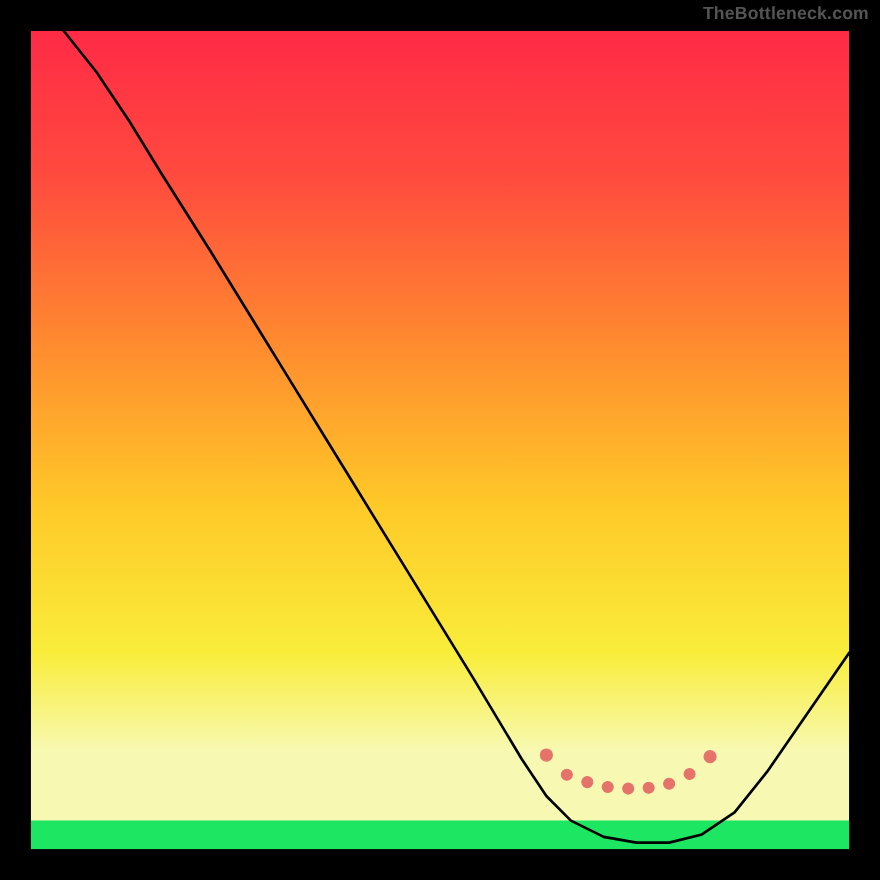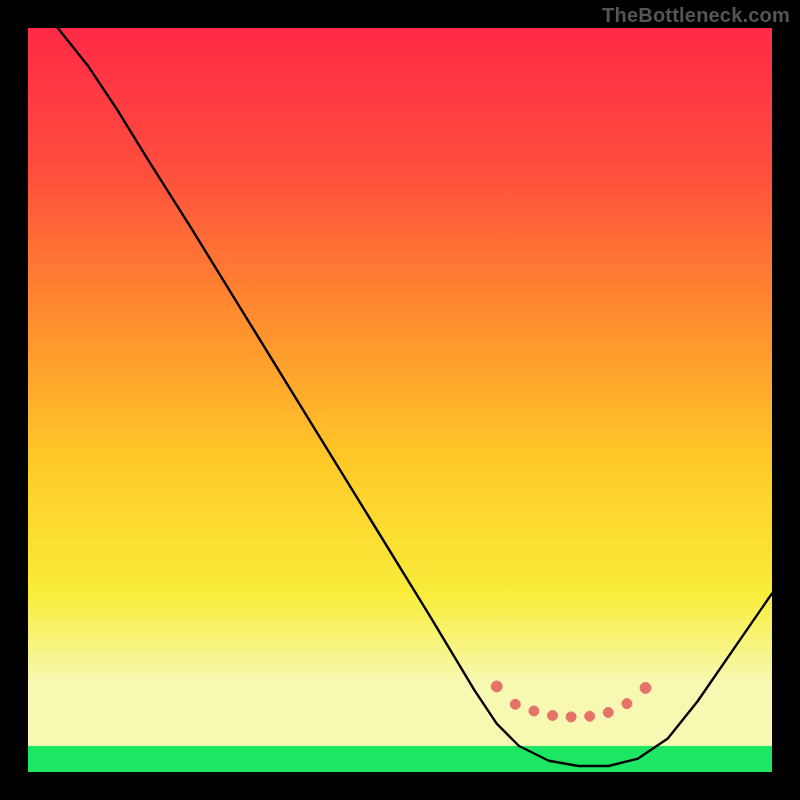--- a/index.html
+++ b/index.html
@@ -15,21 +15,21 @@
     position: relative;
     width: 800px;
     height: 800px;
     background: #000;
   }
   .watermark {
     position: absolute;
     top: 4px;
     right: 10px;
     color: #555;
-    font-size: 20px;
+    font-size: 16px;
     font-weight: 600;
     letter-spacing: 0.2px;
     z-index: 5;
   }
   .plot-wrap {
     position: absolute;
     left: 28px;
     top: 28px;
     width: 744px;
     height: 744px;

